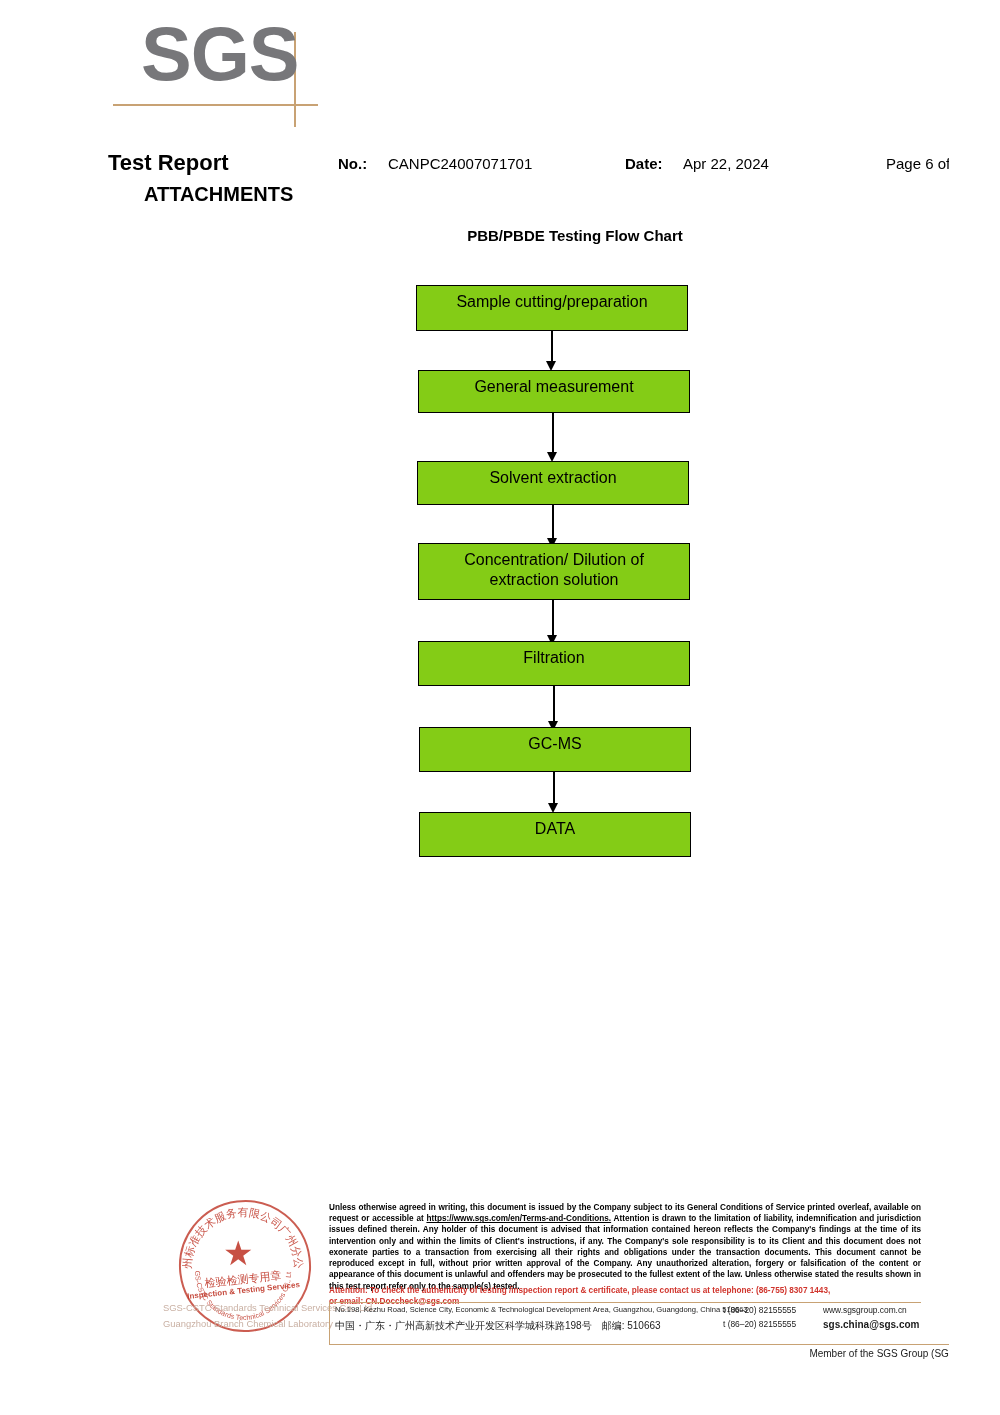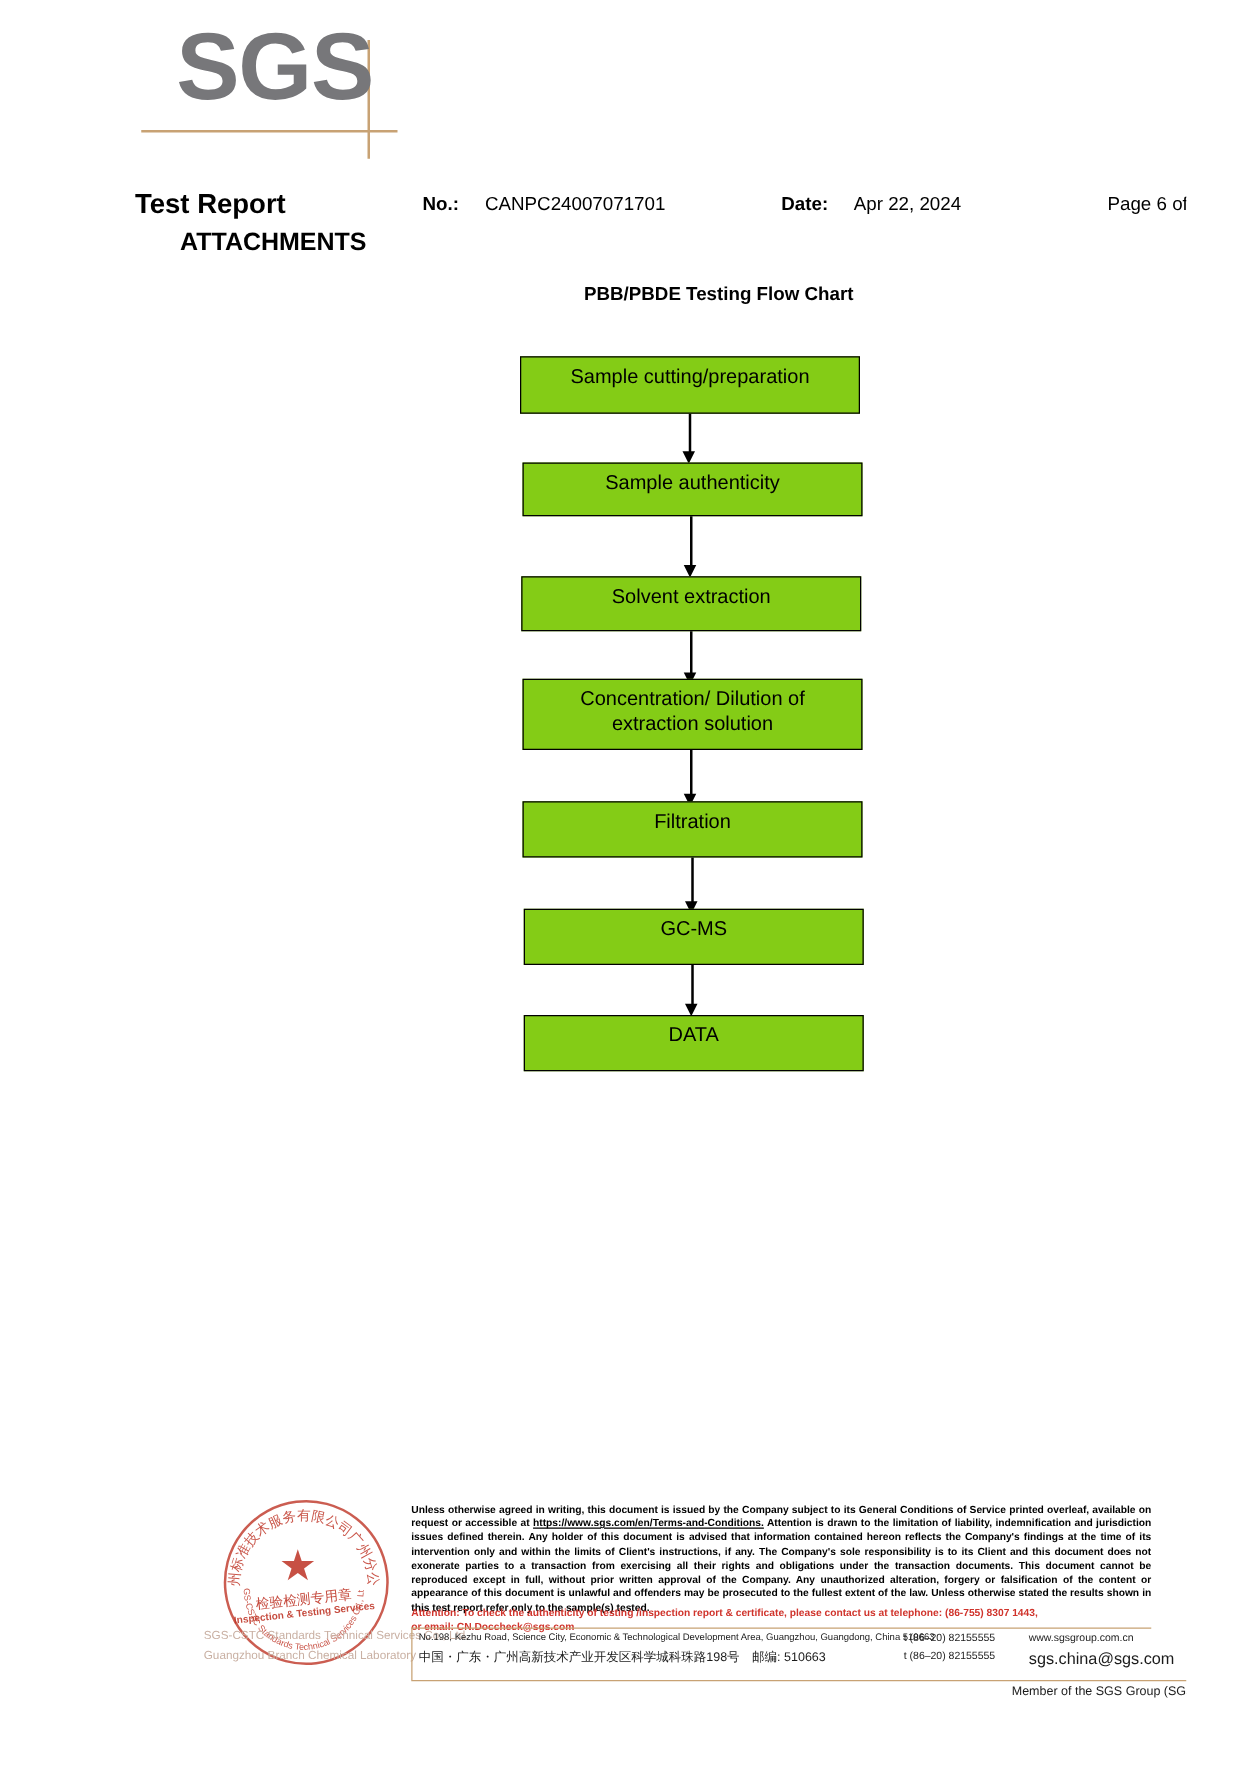--- a/index.html
+++ b/index.html
@@ -244,23 +244,24 @@
     left: 772px;
     top: 120px;
     font-size: 8.4px;
     color: #1b1b1b;
     white-space: nowrap;
   }
   .mail {
     position: absolute;
     left: 772px;
     top: 134px;
-    font-size: 13px;
-    color: #1b1b1b;
-    white-space: nowrap;
+    font-size: 10px;
+    color: #1b1b1b;
+    white-space: nowrap;
+    font-weight: bold;
   }
   .bottom-rule {
     position: absolute;
     left: 278px;
     top: 159px;
     width: 622px;
     height: 1px;
     background: #c8a274;
   }
   .member {
@@ -389,21 +390,21 @@
 
   <div class="flow">
 
     <div class="fbox" style="left:365px; top:285px; width:272px; height:46px;">
       <span class="ftxt">Sample cutting/preparation</span>
     </div>
     <div class="conn" style="left:500px; top:331px; height:33px;"></div>
     <div class="arrowhead" style="left:495px; top:361px;"></div>
 
     <div class="fbox" style="left:367px; top:370px; width:272px; height:43px;">
-      <span class="ftxt">Sample authenticity</span>
+      <span class="ftxt">General measurement</span>
     </div>
     <div class="conn" style="left:501px; top:413px; height:42px;"></div>
     <div class="arrowhead" style="left:496px; top:452px;"></div>
 
     <div class="fbox" style="left:366px; top:461px; width:272px; height:44px;">
       <span class="ftxt">Solvent extraction</span>
     </div>
     <div class="conn" style="left:501px; top:505px; height:36px;"></div>
     <div class="arrowhead" style="left:496px; top:538px;"></div>
 

